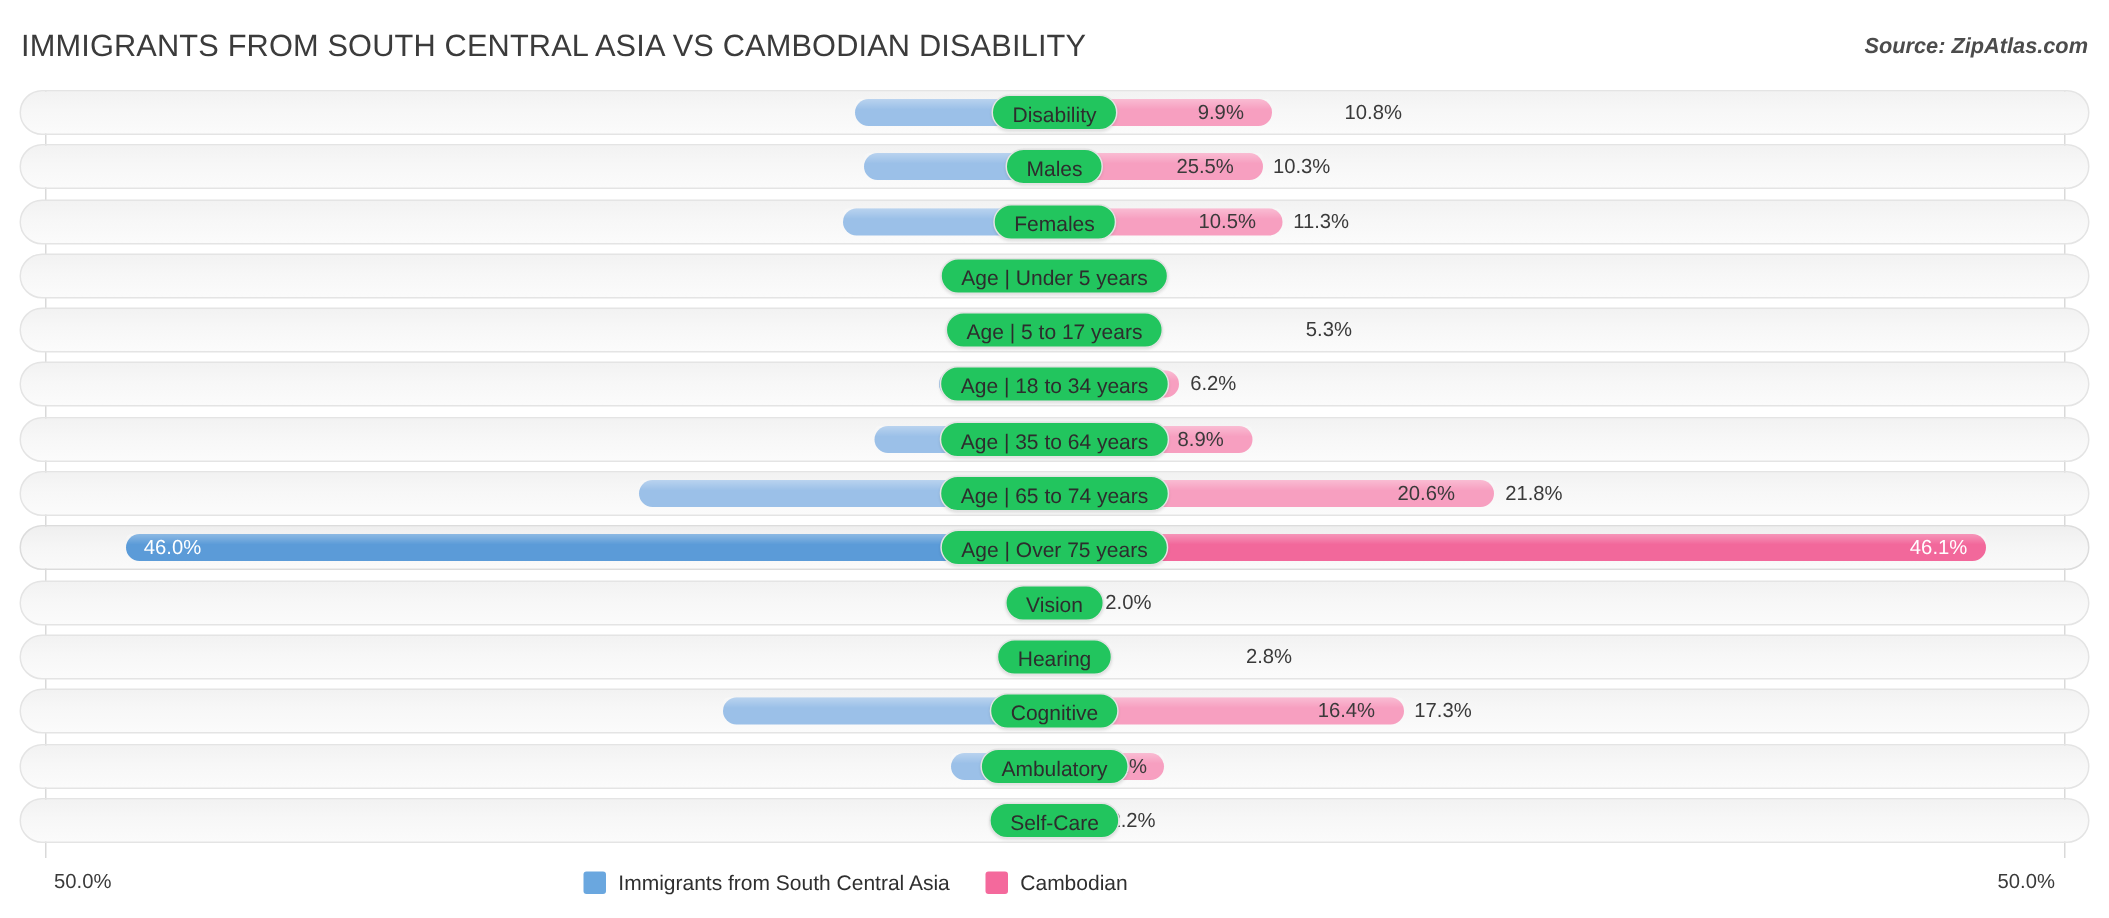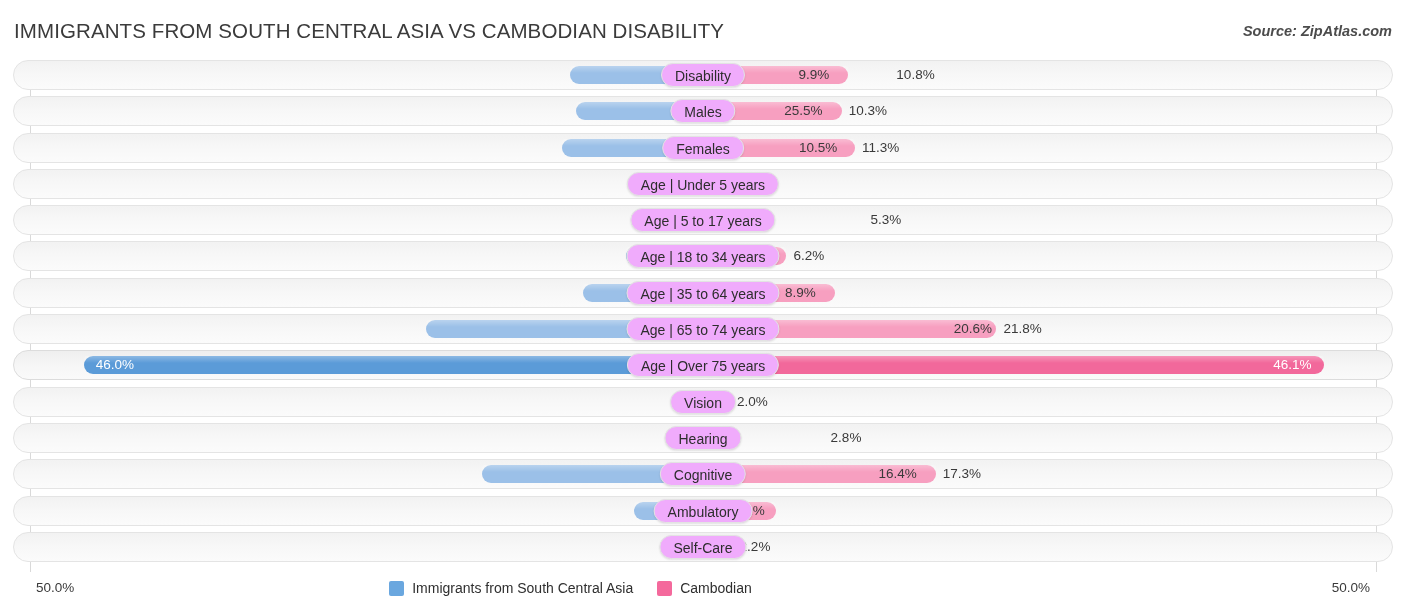--- a/index.html
+++ b/index.html
@@ -142,21 +142,21 @@
   
   .center-label {
     position: absolute;
     top: 3px;
     left: 50%;
     transform: translateX(-50%);
     height: 24px;
     line-height: 24px;
     padding: 0 13px;
     border-radius: 12px;
-    background: #f0abfc;
+    background: #22c55e;
     border: 1px solid #e3e3e3;
     box-shadow: 0 1px 2px rgba(0,0,0,0.10);
     font-size: 14px;
     color: #2d2d2d;
     white-space: nowrap;
     box-sizing: border-box;
   }
 
   
   .footer {
@@ -265,21 +265,21 @@
         <div class="row-track"></div>
         <div class="bar left" style="width: 119.794px;"></div>
         <div class="bar right" style="width: 131.908px;"></div>
         <div class="val left" style="right: 590.206px; width: 120px; left: auto;">8.9%</div>
         <div class="center-label">Age | 35 to 64 years</div>
       </div>
       <div class="row">
         <div class="row-track"></div>
         <div class="bar left" style="width: 277.276px;"></div>
         <div class="bar right" style="width: 293.428px;"></div>
-        <div class="val left" style="right: 414px; width: 120px; left: auto; text-align: right;">20.6%</div>
+        <div class="val left" style="right: 436px; width: 120px; left: auto; text-align: right;">20.6%</div>
         <div class="val right" style="left: 1003.43px; width: 120px;">21.8%</div>
         <div class="center-label">Age | 65 to 74 years</div>
       </div>
       <div class="row highlight">
         <div class="row-track"></div>
         <div class="bar left" style="width: 619.16px;"></div>
         <div class="bar right" style="width: 620.506px;"></div>
         <div class="val left inset" style="left: 95.84px; text-align: left;">46.0%</div>
         <div class="val right inset" style="right: 94.494px; text-align: right;">46.1%</div>
         <div class="center-label">Age | Over 75 years</div>

